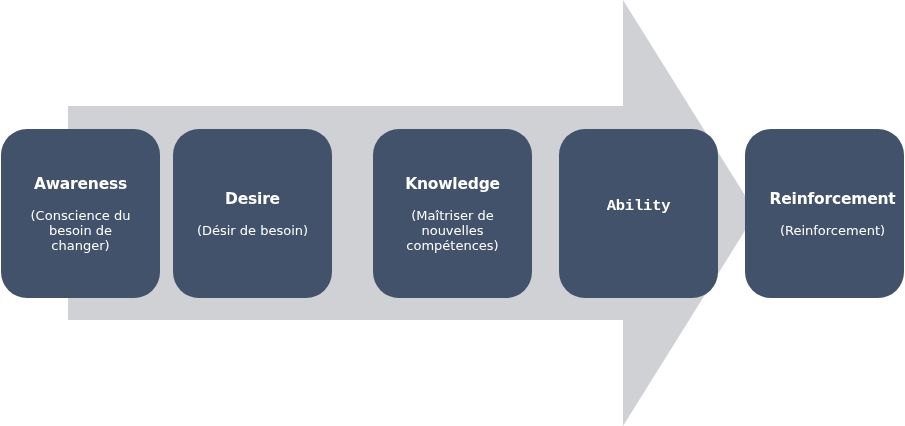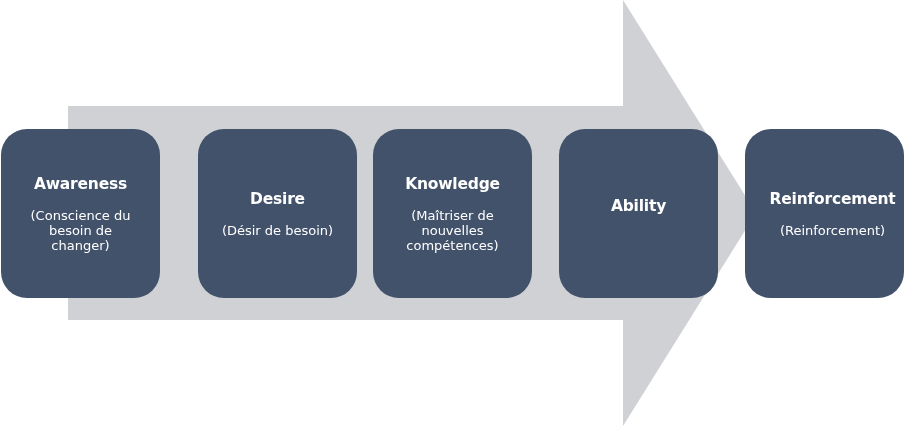--- a/index.html
+++ b/index.html
@@ -16,27 +16,27 @@
 <body>
 
 <svg class="arrow" viewBox="0 0 905 426">
   <polygon points="68,106 623,106 623,0 756,213 623,426 623,320 68,320" fill="#d0d1d4"></polygon>
 </svg>
 
 <div class="box" style="left:1px;">
   <div class="title">Awareness</div>
   <div class="sub" style="width:120px">(Conscience du besoin de changer)</div>
 </div>
-<div class="box" style="left:198px;">
+<div class="box" style="left:173px;">
   <div class="title">Desire</div>
   <div class="sub">(Désir de besoin)</div>
 </div>
 <div class="box" style="left:373px;">
   <div class="title">Knowledge</div>
   <div class="sub" style="width:120px">(Maîtriser de nouvelles compétences)</div>
 </div>
-<div class="box" style="left:559px;">
+<div class="box" style="left:559px;font-family:Liberation Mono, monospace;">
   <div class="title">Ability</div>
 </div>
 <div class="box" style="left:745px;padding-left:24px;">
   <div class="title">Reinforcement</div>
   <div class="sub">(Reinforcement)</div>
 </div>
 
 </body></html>

